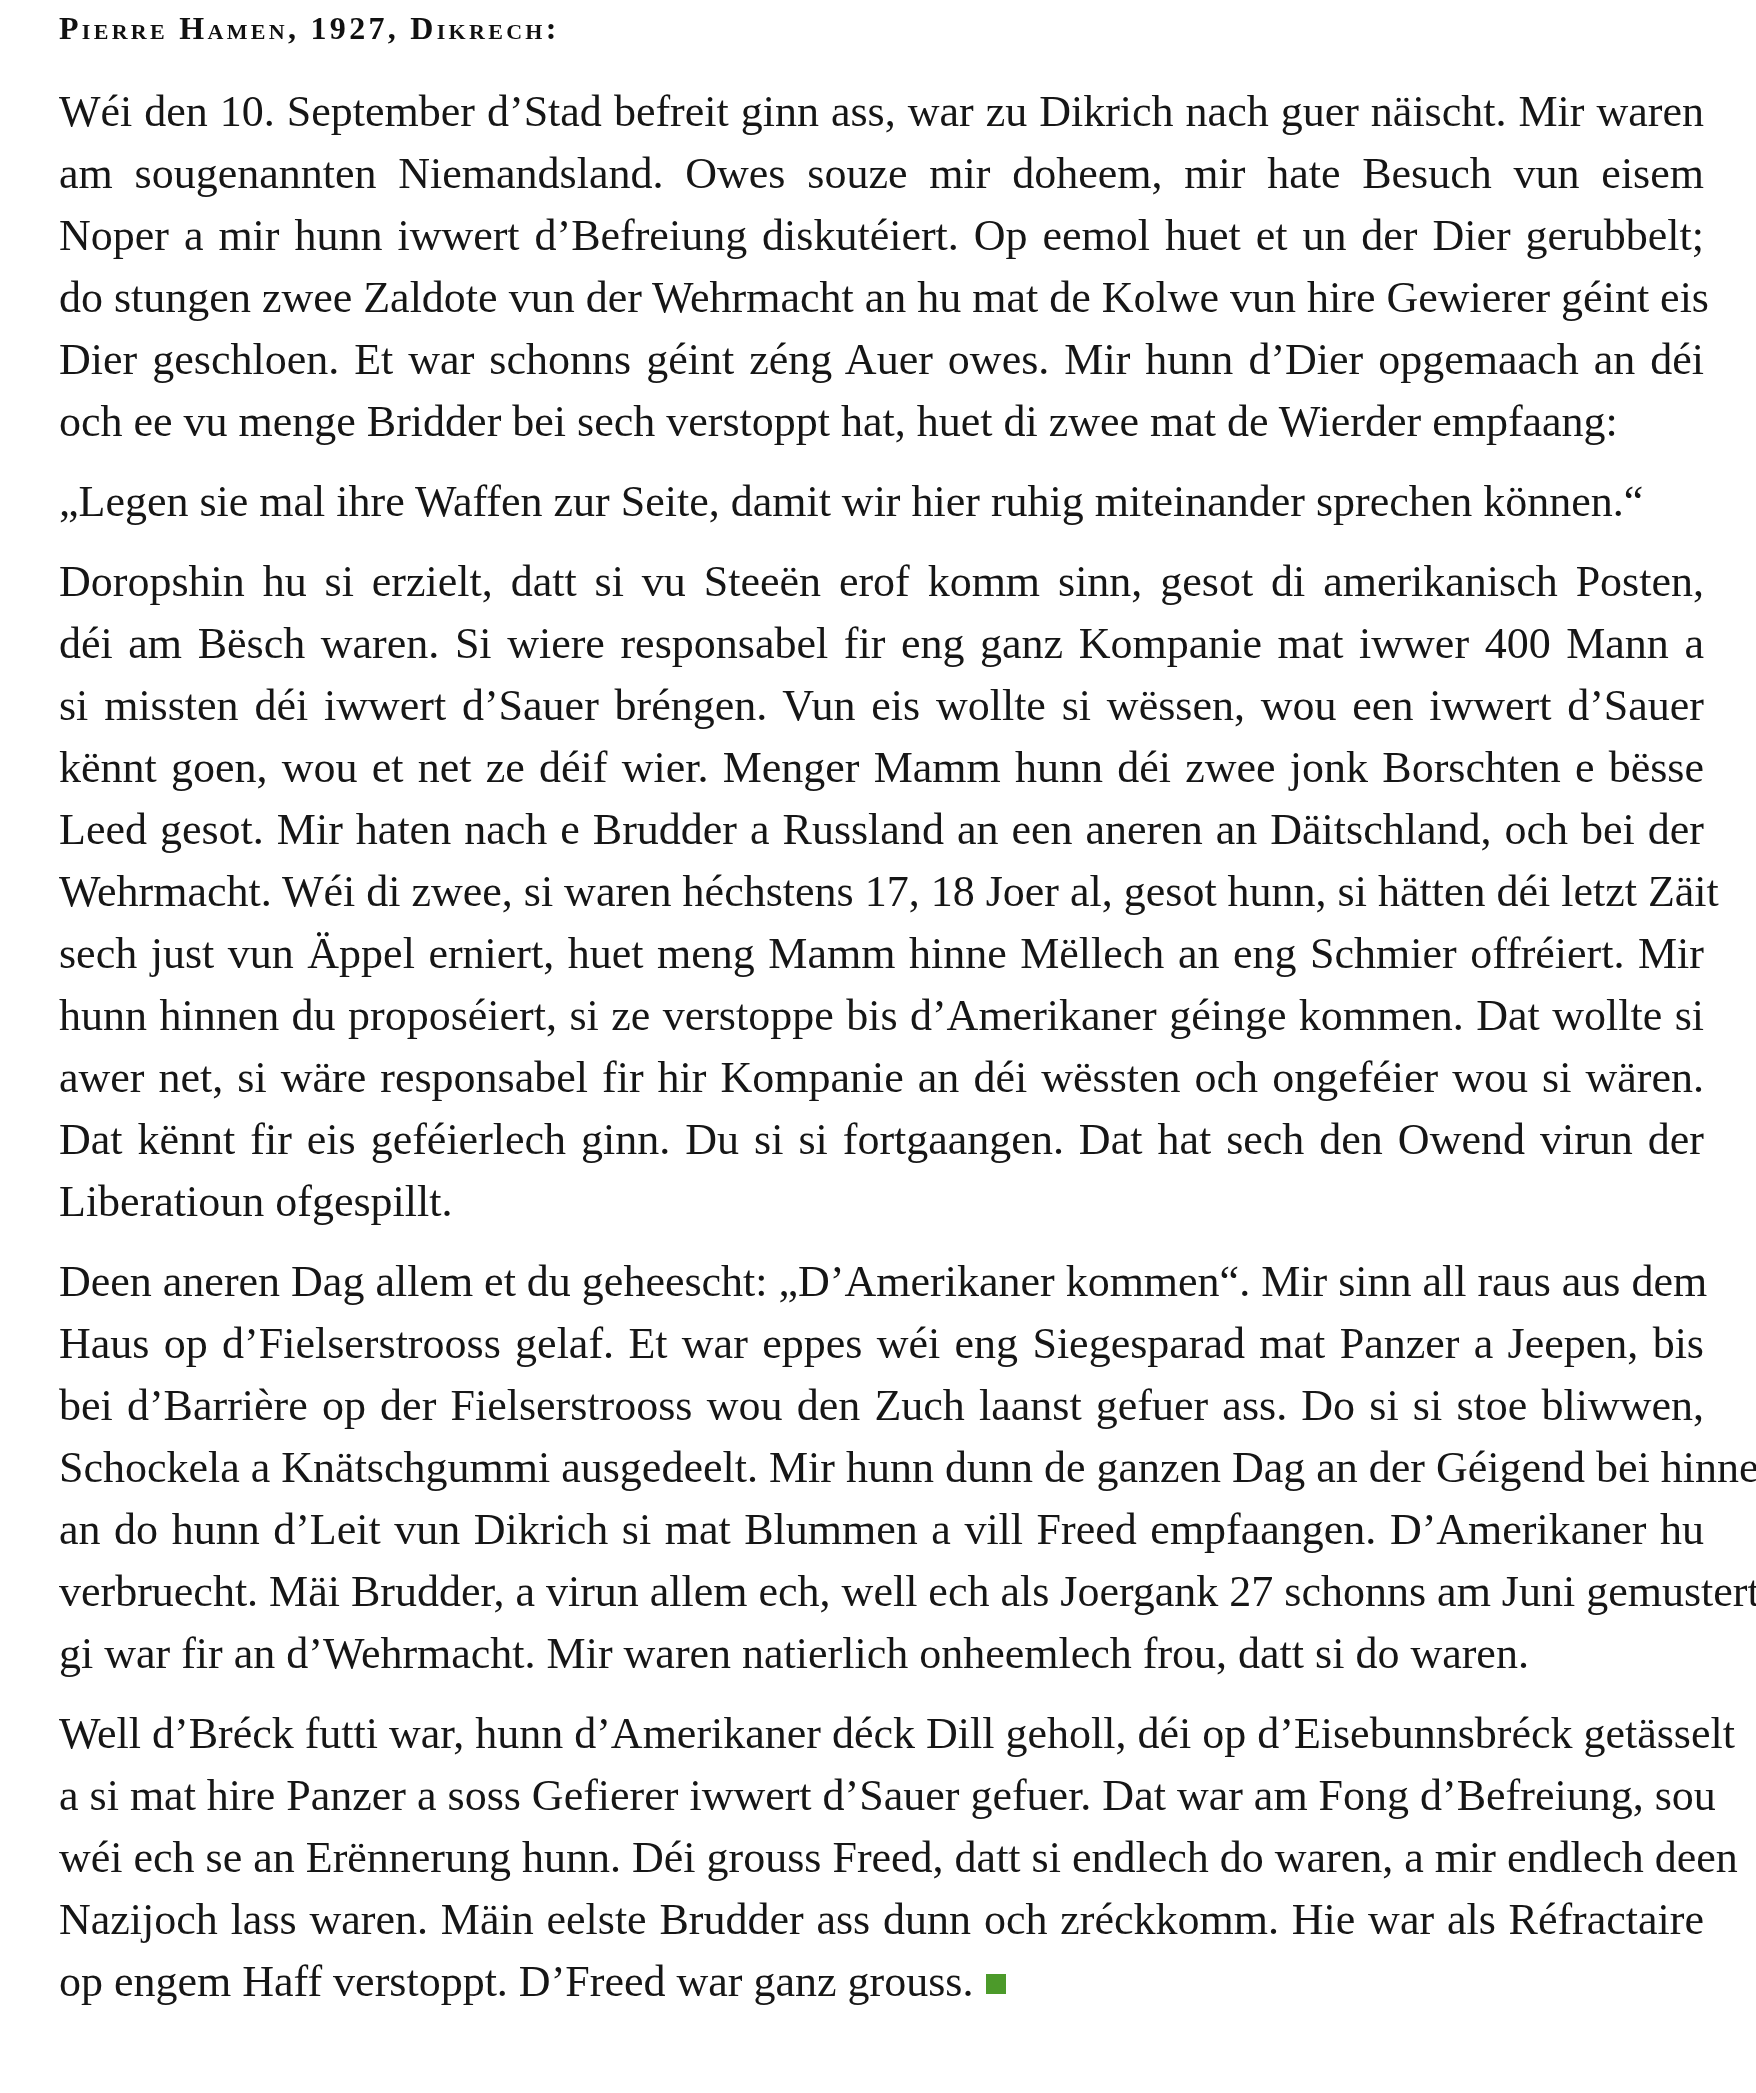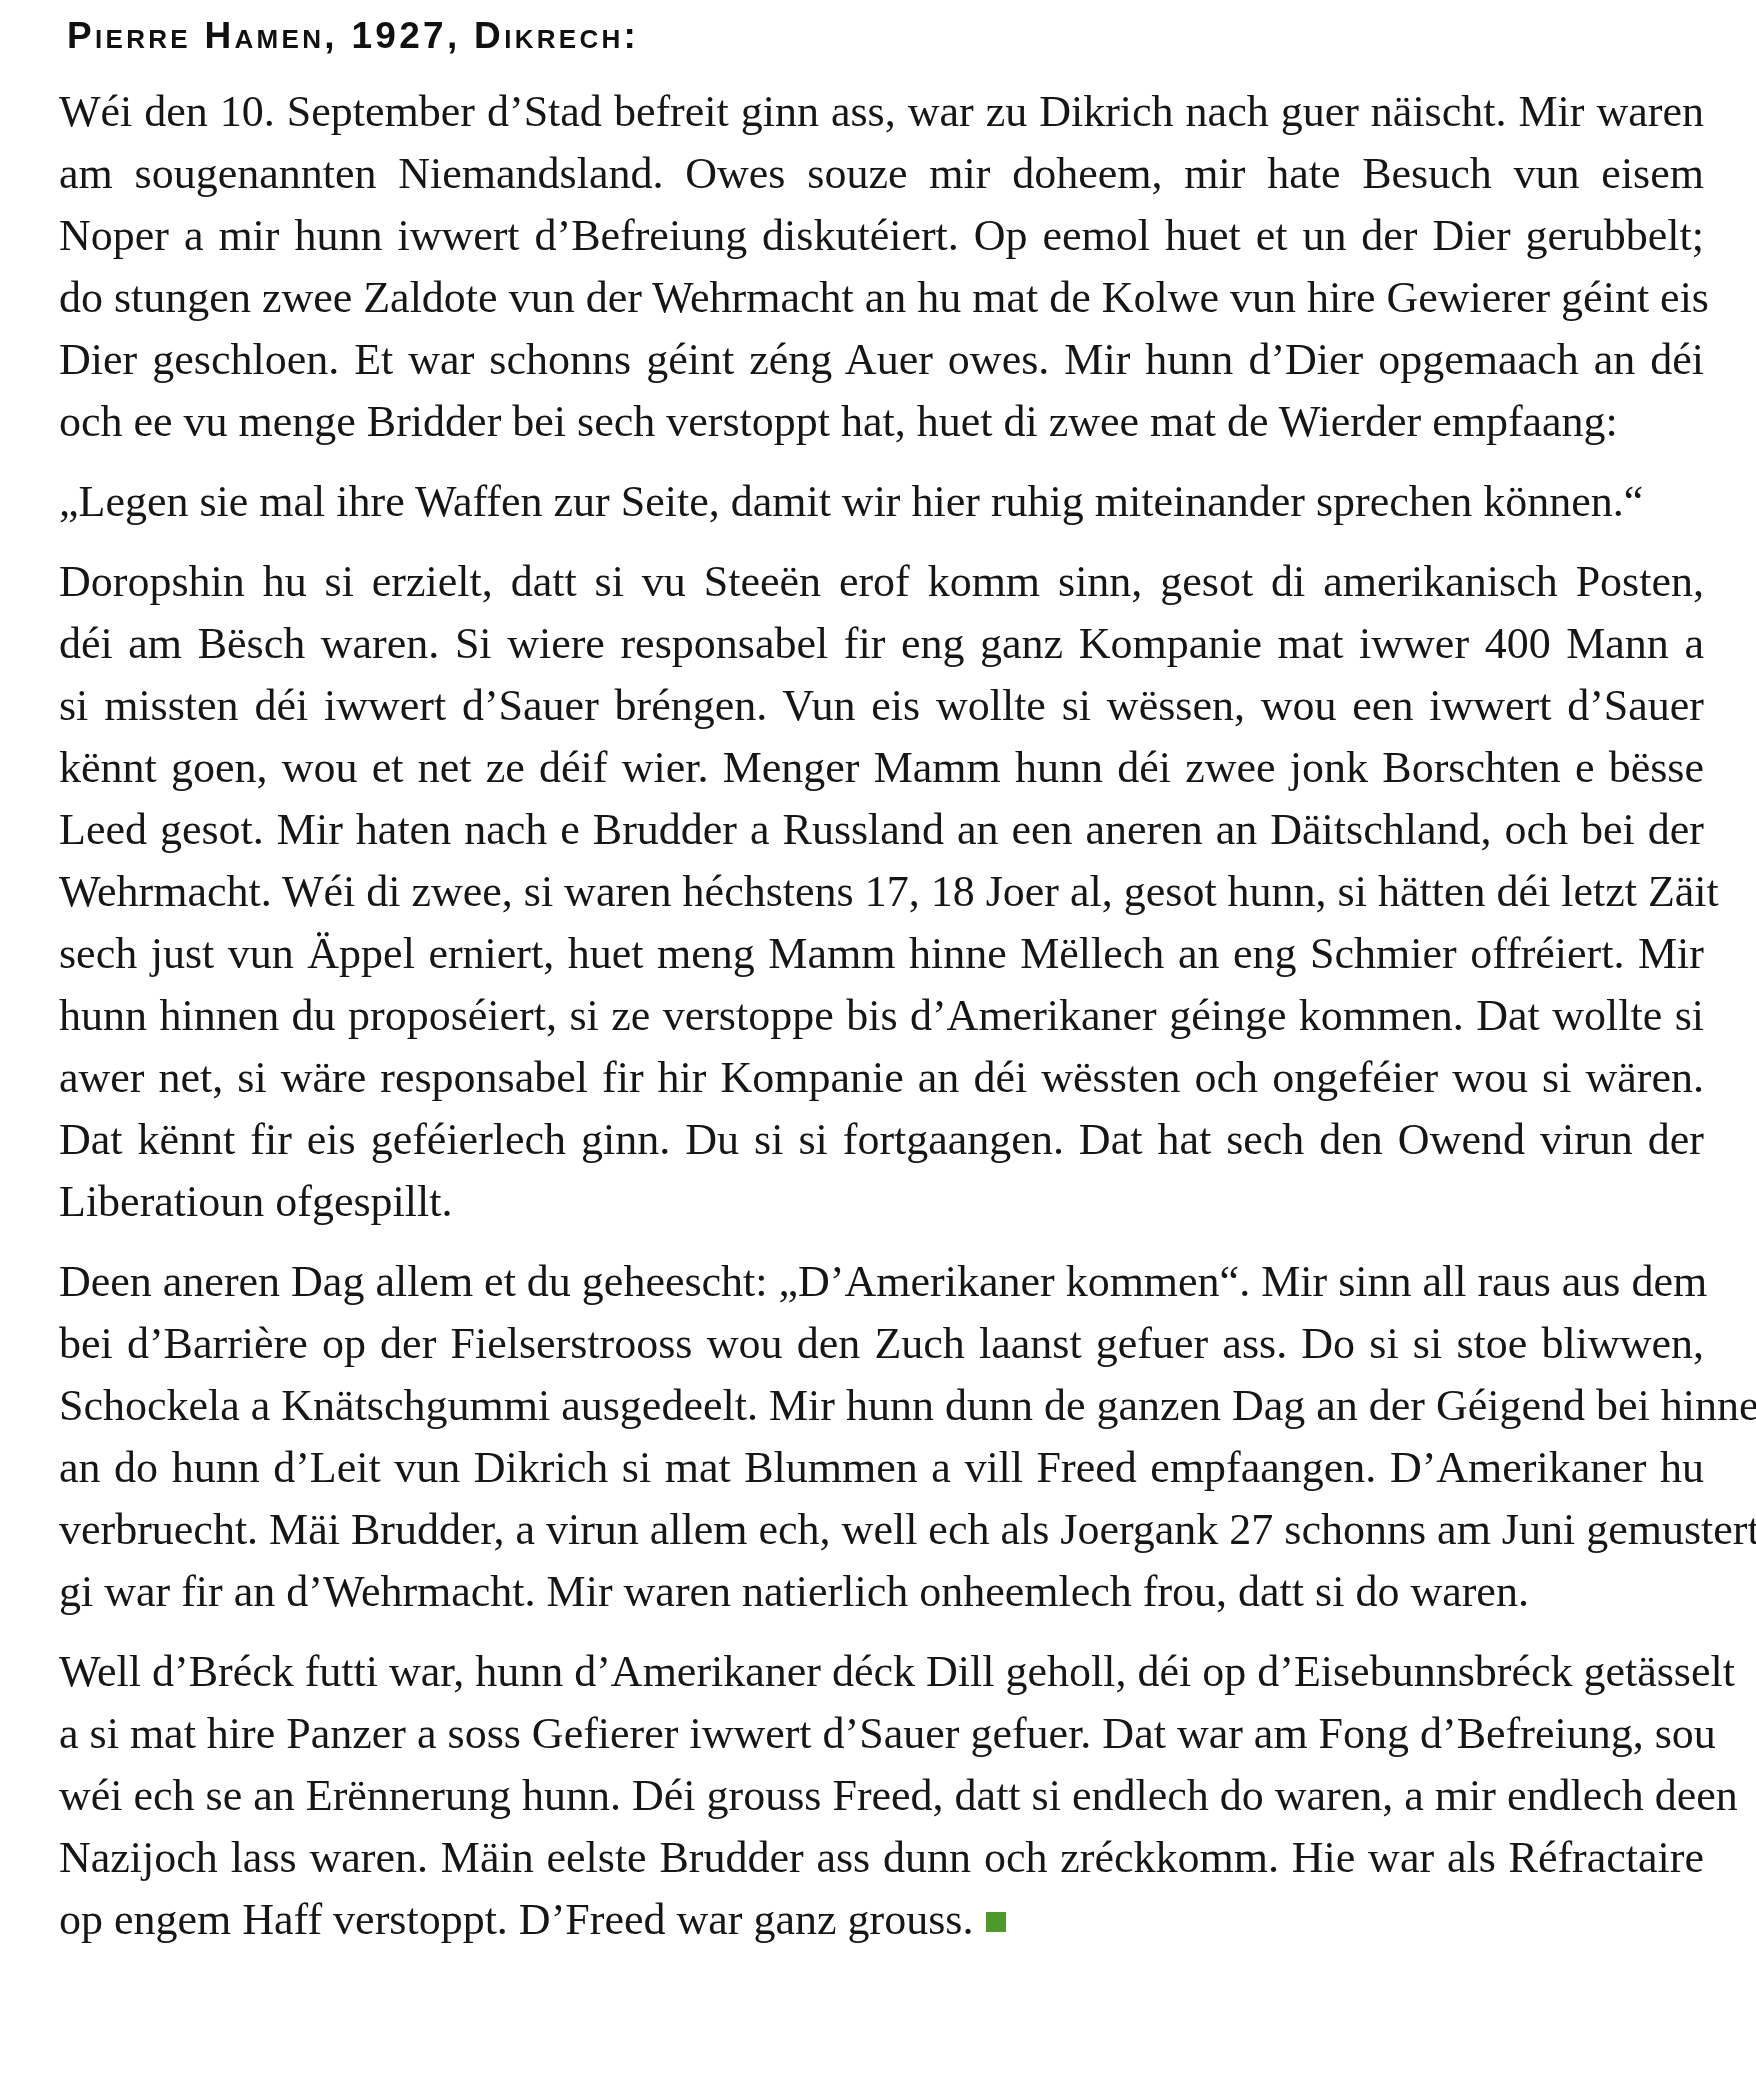--- a/index.html
+++ b/index.html
@@ -17,25 +17,25 @@
     .page {
       position: absolute;
       left: 59px;
       top: 0;
       width: 1645px;
     }
     .heading {
       position: absolute;
       left: 0;
       top: 10px;
-      margin: 8px;
-      font-family: Liberation Sans, sans-serif;
+      margin: 0;
+      font-family: Liberation Serif, serif;
       font-weight: bold;
       font-variant: small-caps;
-      font-size: 37px;
+      font-size: 32px;
       letter-spacing: 3.3px;
       line-height: 36px;
       color: #111111;
       white-space: nowrap;
     }
     .body-text {
       position: absolute;
       left: 0;
       top: 81px;
       width: 1645px;
@@ -97,20 +97,21 @@
       <span class="line">Wehrmacht. Wéi di zwee, si waren héchstens 17, 18 Joer al, gesot hunn, si hätten déi letzt Zäit</span>
       <span class="line">sech just vun Äppel erniert, huet meng Mamm hinne Mëllech an eng Schmier offréiert. Mir</span>
       <span class="line">hunn hinnen du proposéiert, si ze verstoppe bis d’Amerikaner géinge kommen. Dat wollte si</span>
       <span class="line">awer net, si wäre responsabel fir hir Kompanie an déi wëssten och ongeféier wou si wären.</span>
       <span class="line">Dat kënnt fir eis geféierlech ginn. Du si si fortgaangen. Dat hat sech den Owend virun der</span>
       <span class="line last">Liberatioun ofgespillt.</span>
     </p>
 
     <p class="para">
       <span class="line">Deen aneren Dag allem et du geheescht: „D’Amerikaner kommen“. Mir sinn all raus aus dem</span>
+      <span class="line">Haus op d’Fielserstrooss gelaf. Et war eppes wéi eng Siegesparad mat Panzer a Jeepen, bis</span>
       <span class="line">bei d’Barrière op der Fielserstrooss wou den Zuch laanst gefuer ass. Do si si stoe bliwwen,</span>
       <span class="line">Schockela a Knätschgummi ausgedeelt. Mir hunn dunn de ganzen Dag an der Géigend bei hinne</span>
       <span class="line">an do hunn d’Leit vun Dikrich si mat Blummen a vill Freed empfaangen. D’Amerikaner hu</span>
       <span class="line">verbruecht. Mäi Brudder, a virun allem ech, well ech als Joergank 27 schonns am Juni gemustert</span>
       <span class="line last">gi war fir an d’Wehrmacht. Mir waren natierlich onheemlech frou, datt si do waren.</span>
     </p>
 
     <p class="para">
       <span class="line">Well d’Bréck futti war, hunn d’Amerikaner déck Dill geholl, déi op d’Eisebunnsbréck getässelt</span>
       <span class="line">a si mat hire Panzer a soss Gefierer iwwert d’Sauer gefuer. Dat war am Fong d’Befreiung, sou</span>

